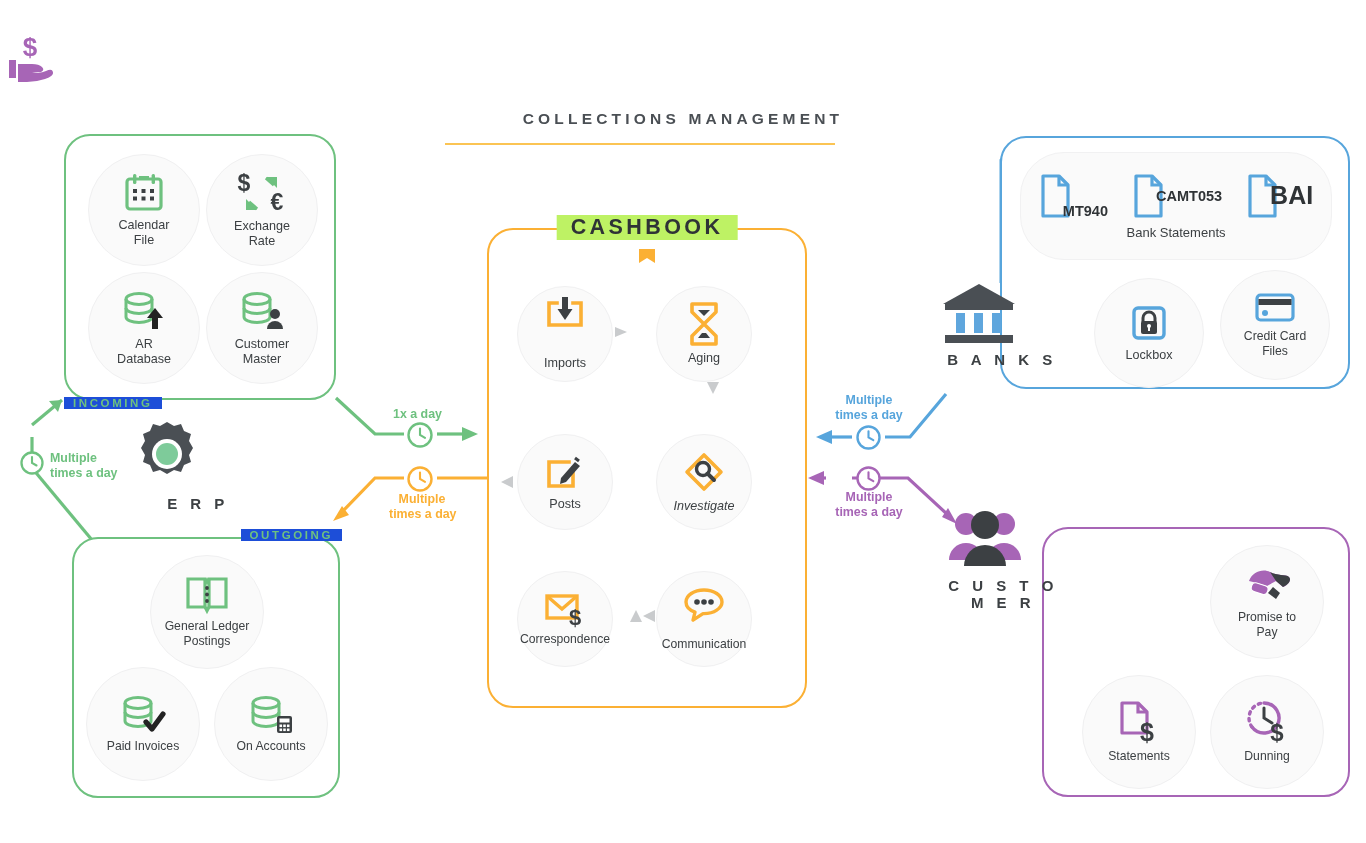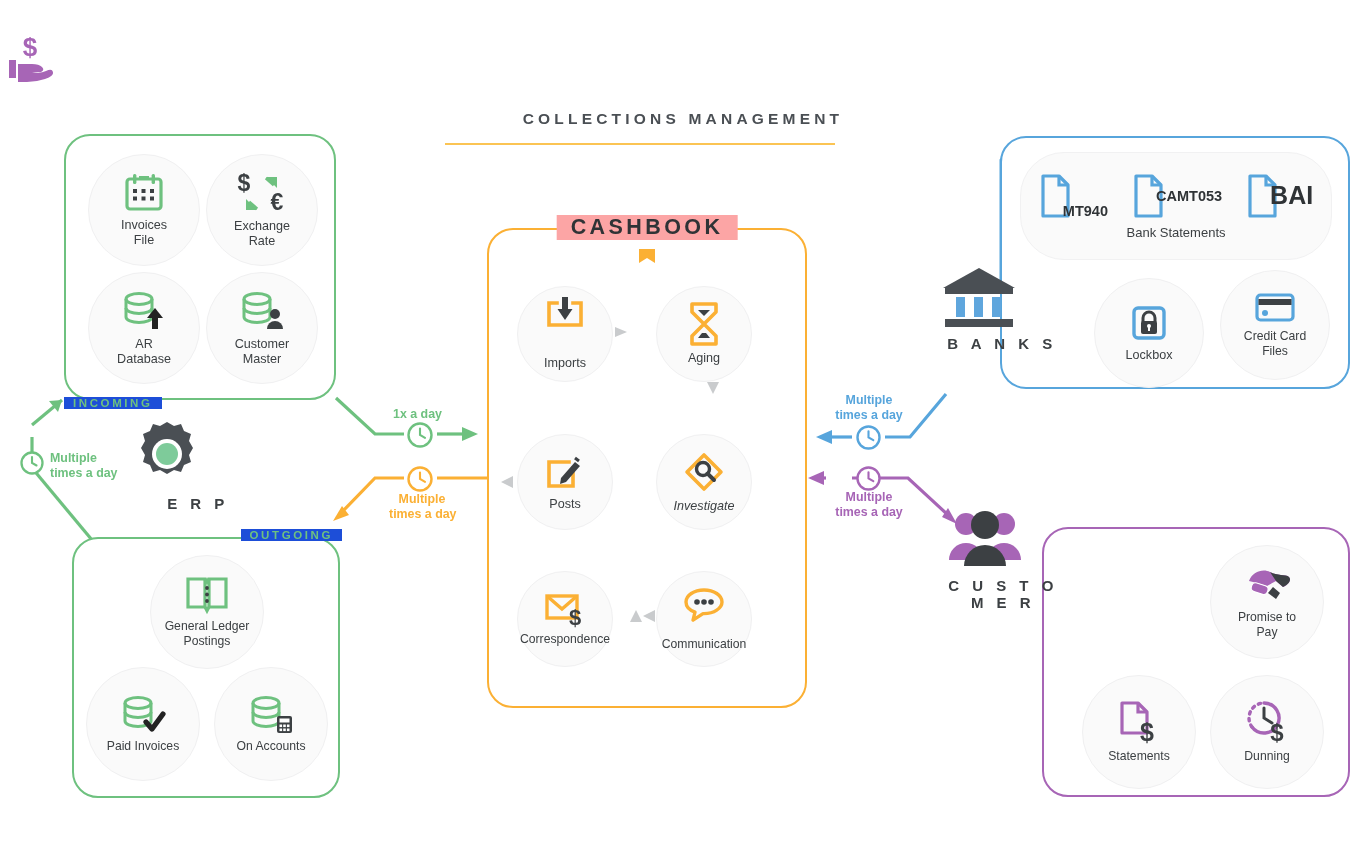--- a/index.html
+++ b/index.html
@@ -23,21 +23,21 @@
   .panel-blue  { border:2.6px solid #57a5dc; }
   .panel-purple{ border:2.6px solid #a765b6; }
   .panel-orange{ border:2.6px solid #fbb034; }
 
   .panel-label { position:absolute; background:#1d4ed8; padding:0 9px;
                  font-size:11.5px; letter-spacing:2.6px; font-weight:600; white-space:nowrap; }
   .lbl-green { color:#6ec17f; }
 
   
   #cashbook-title { position:absolute; top:-15px; left:50%; transform:translateX(-50%);
-      background:#fca5a5; padding:0 14px; font-size:21.5px; font-weight:bold;
+      background:#bef264; padding:0 14px; font-size:21.5px; font-weight:bold;
       letter-spacing:3.4px; color:#2f3336; white-space:nowrap; }
   #cashbook-flag { position:absolute; top:18px; left:50%; transform:translateX(-50%); }
 
   
   .tile { position:absolute; border-radius:50%; background:#fafafa;
           border:1.5px solid #f0f0f1; display:flex; flex-direction:column;
           align-items:center; justify-content:center; }
   .tile .glyph { display:flex; align-items:center; justify-content:center; }
   .tile .cap { margin-top:5px; font-size:12.6px; line-height:1.18; text-align:center;
                color:#3c4043; font-weight:500; }
@@ -173,21 +173,21 @@
             <rect x="10" y="16" width="4" height="4"></rect>
               <rect x="18.5" y="16" width="4" height="4"></rect>
             <rect x="27" y="16" width="4" height="4"></rect>
             <rect x="10" y="23.5" width="4" height="4"></rect>
               <rect x="18.5" y="23.5" width="4" height="4"></rect>
             <rect x="27" y="23.5" width="4" height="4"></rect>
           </g>
         </svg>
       </span>
       <div class="cap">
-        <div>Invoices</div>
+        <div>Calendar</div>
           <div>File</div>
       </div>
     </div>
 
     <div class="tile" style="left:140px;top:18px;width:112px;height:112px;">
       <span class="glyph">
         <svg width="52" height="42" viewBox="0 0 52 42">
           <text x="8" y="19" font-family="'Liberation Sans',sans-serif" font-size="23" font-weight="bold" fill="#3c4043" text-anchor="middle">$</text>
           <path d="M30 5 L41 5 L41 16 Z" fill="#6ec17f"></path>
           <path d="M30 6 L38 13" stroke="#6ec17f" stroke-width="3.4"></path>
@@ -450,21 +450,21 @@
           <circle cx="11" cy="21" r="3" fill="#57a5dc"></circle>
         </svg>
       </span>
       <div class="cap cap-sm">
         <div>Credit Card</div>
           <div>Files</div>
       </div>
     </div>
   </div>
 
-  <div class="actor" style="left:940px;top:266px;width:124px;">
+  <div class="actor" style="left:940px;top:282px;width:124px;">
     <span>
       <svg width="78" height="62" viewBox="0 0 78 62">
         <path d="M39 2 L75 22 L3 22 Z" fill="#4a4f54"></path>
         <rect x="5" y="22" width="68" height="6" fill="#4a4f54"></rect>
         <rect x="16" y="31" width="9" height="20" fill="#5fa6dd"></rect>
         <rect x="34" y="31" width="9" height="20" fill="#5fa6dd"></rect>
         <rect x="52" y="31" width="9" height="20" fill="#5fa6dd"></rect>
         <rect x="5" y="53" width="68" height="8" fill="#4a4f54"></rect>
       </svg>
     </span>

